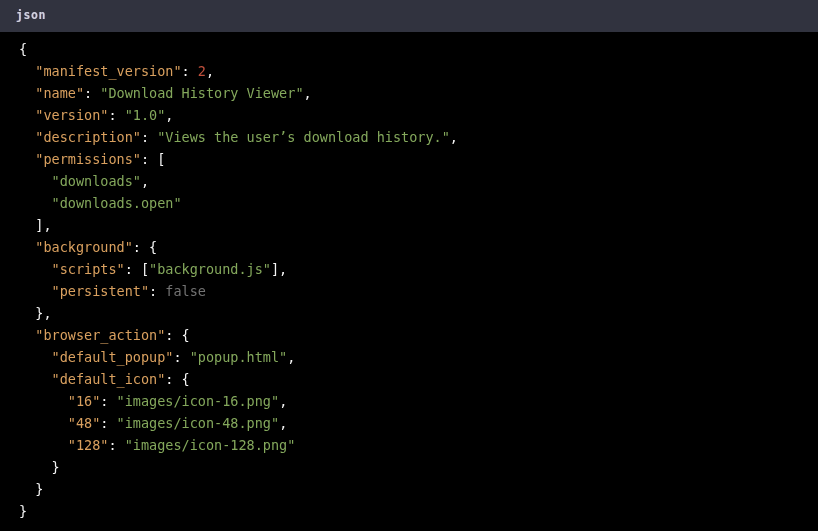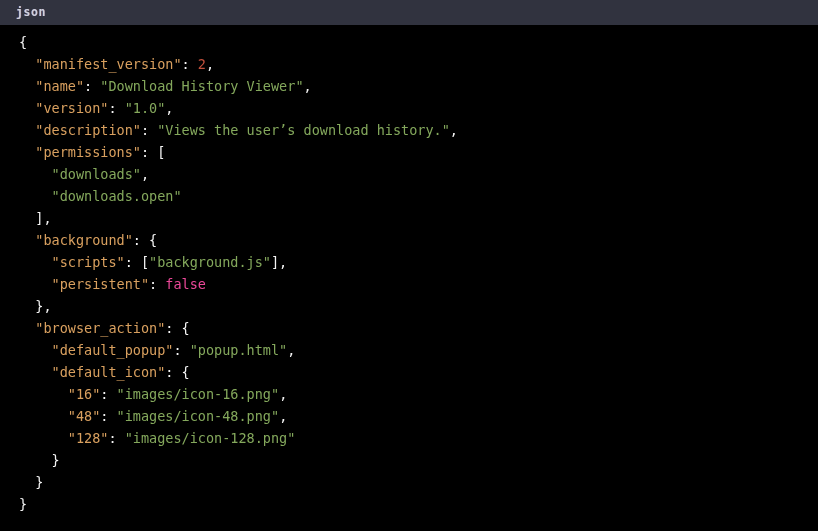--- a/index.html
+++ b/index.html
@@ -9,21 +9,21 @@
   }
   body {
     width: 818px;
     height: 531px;
     overflow: hidden;
     font-family: "DejaVu Sans Mono", "Liberation Mono", monospace;
   }
 
   
   #code-block-header {
-    height: 25px;
+    height: 32px;
     background: #31333f;
     display: flex;
     align-items: center;
     padding: 0 0 0 16px;
     box-sizing: border-box;
   }
   #code-block-header .lang-label {
     font-family: "DejaVu Sans Mono", "Liberation Mono", monospace;
     font-size: 11.5px;
     font-weight: bold;
@@ -50,21 +50,21 @@
     white-space: pre;
     color: #f2f2f2;
     padding-left: 19px;
   }
 
   
   .tok-punct  { color: #f5f5f5; }
   .tok-key    { color: #d9a05f; }
   .tok-str    { color: #84a85c; }
   .tok-num    { color: #c1503c; }
-  .tok-bool   { color: #ec4899; margin-top: 36px; }
+  .tok-bool   { color: #737373; margin-top: 36px; }
 </style>
 </head>
 <body>
 
 <div id="code-block">
 
   <div id="code-block-header">
     <span class="lang-label">json</span>
   </div>
 

